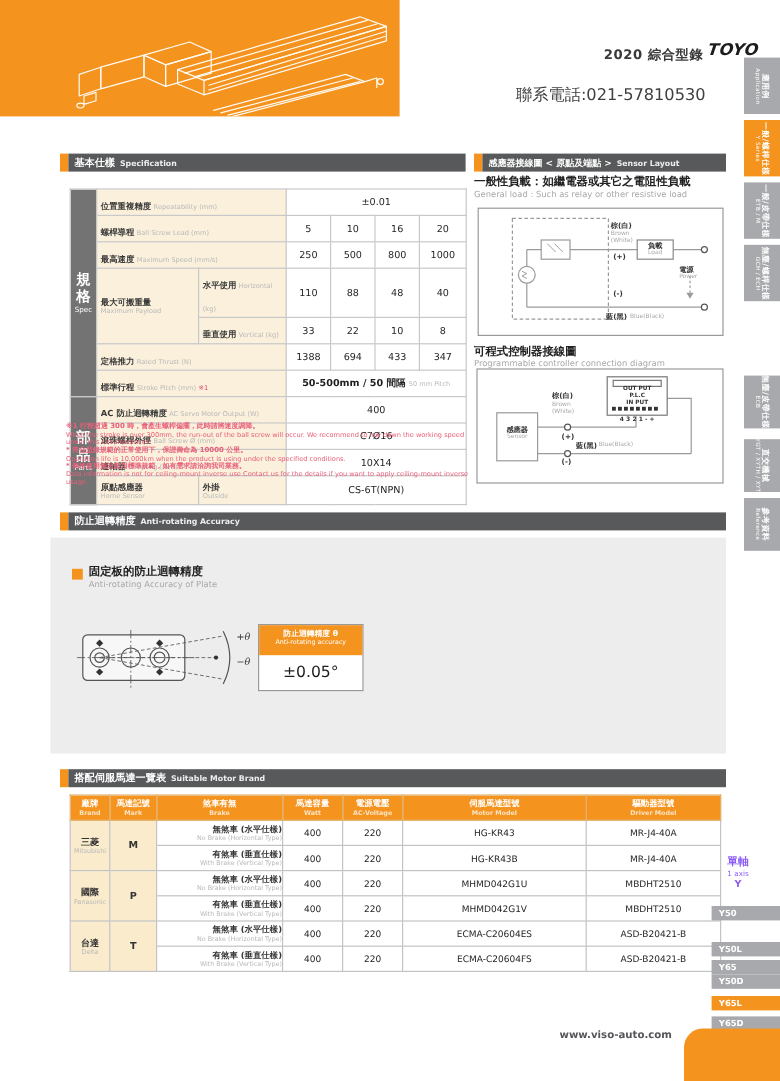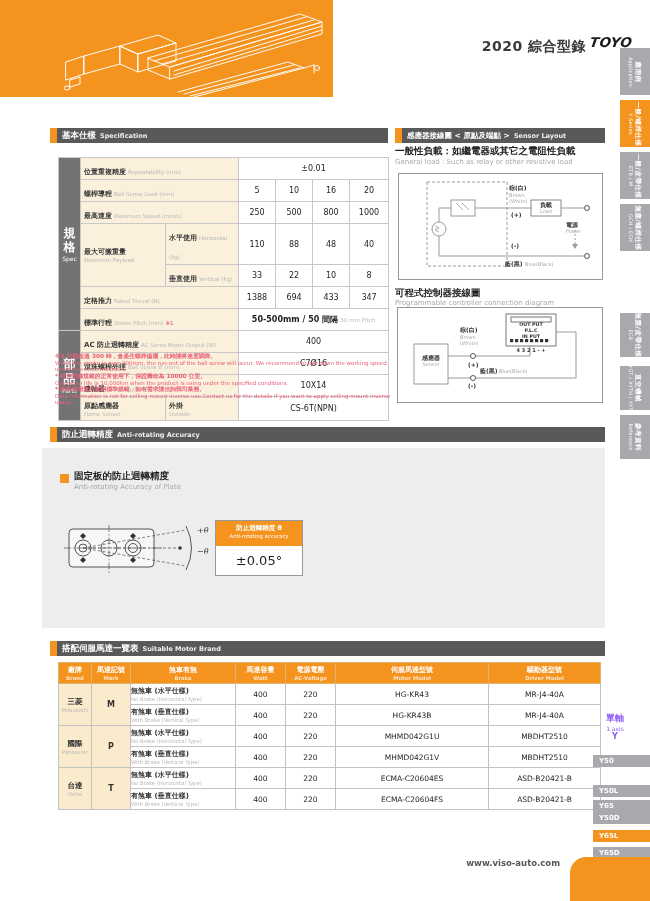--- a/index.html
+++ b/index.html
@@ -7,21 +7,21 @@
   #page {
     position:relative; width:650px; height:901px; background:#ffffff;
     font-family:"DejaVu Sans","Liberation Sans",sans-serif; overflow:hidden; color:#222;
   }
   .abs { position:absolute; }
 
   
   .hero { left:0; top:0; width:333px; height:97px; background:#F4941F; }
 
   
-  .cat-line { left:420px; top:38px; width:166px; text-align:right; font-size:14px; font-weight:bold; color:#3a3a3a; letter-spacing:.5px; }
+  .cat-line { left:420px; top:38px; width:166px; text-align:right; font-size:11px; font-weight:bold; color:#3a3a3a; letter-spacing:.5px; }
   .logo { left:590px; top:34px; width:60px; font-size:13.5px; font-style:italic; font-weight:900; color:#1c1c1c; letter-spacing:.5px; transform:skewX(-8deg); }
   .phone { left:380px; top:70px; width:208px; text-align:right; font-size:13.5px; color:#3f3f3f; }
 
   
   .vtab { right:0; width:30px; background:#A7A9AC; color:#fff; }
   .vtab.active { background:#F4941F; }
   .vtab-inner { position:absolute; left:50%; top:50%; transform:translate(-50%,-50%) rotate(90deg); text-align:center; white-space:nowrap; }
   .vtab-zh { font-size:6.5px; font-weight:bold; letter-spacing:.5px; }
   .vtab-en { font-size:4.8px; letter-spacing:.3px; }
 
@@ -81,21 +81,21 @@
   .motor-table { left:58px; top:662px; width:542px; border-collapse:collapse; table-layout:fixed; }
   .motor-table th, .motor-table td { border:1px solid #c3c3c3; padding:0; vertical-align:middle; }
   .motor-table th { background:#F4941F; height:20px; border-color:#e0b270; }
   .motor-table tr { height:21px; }
   .th-zh { font-size:7px; color:#fff; font-weight:bold; }
   .th-en { font-size:5.3px; color:#FCE3C4; }
   td.brand, td.mark { background:#FAEBCD; text-align:center; }
   .b-zh { font-size:7.5px; font-weight:bold; color:#333; }
   .b-en { font-size:5.3px; color:#b9b9b9; }
   td.mark { font-size:8px; font-weight:bold; color:#333; }
-  td.brake { text-align:left; background:#fff; }
+  td.brake { text-align:right; background:#fff; }
   .bk-zh { font-size:7px; font-weight:bold; color:#333; }
   .bk-en { font-size:5.3px; color:#b9b9b9; }
   td.mnum { text-align:center; font-size:7.5px; color:#1e1e1e; background:#fff; }
 
   
   .mn-group { left:586px; top:712px; width:58px; text-align:center; color:#8b5cf6; }
   .mn-zh { font-size:9px; font-weight:bold; }
   .mn-1axis { font-size:6px; }
   .mn-axis { font-size:8px; font-weight:bold; }
   .mtab { left:593px; width:57px; height:12px; background:#A7A9AC; color:#fff; font-size:7px; font-weight:bold; line-height:12px; padding-left:6px; }
@@ -132,20 +132,21 @@
           <path d="M190,96 L300,68"></path>
         <path d="M304,68 l10,-3"></path>
           <path d="M314,65 l0,8"></path>
         <circle cx="317" cy="68" r="2.5"></circle>
       </g>
     </svg>
   </div>
 
   <div class="abs cat-line">2020 綜合型錄</div>
   <div class="abs logo">TOYO</div>
+  <div class="abs phone">聯系電話:021-57810530</div>
 
   <div class="abs vtab" style="top:48px;height:47px;">
     <div class="vtab-inner">
         <div class="vtab-zh">應用例</div>
         <div class="vtab-en">Application</div>
       </div>
   </div>
   <div class="abs vtab active" style="top:100px;height:47px;">
     <div class="vtab-inner">
         <div class="vtab-zh">一般/螺桿仕樣</div>

